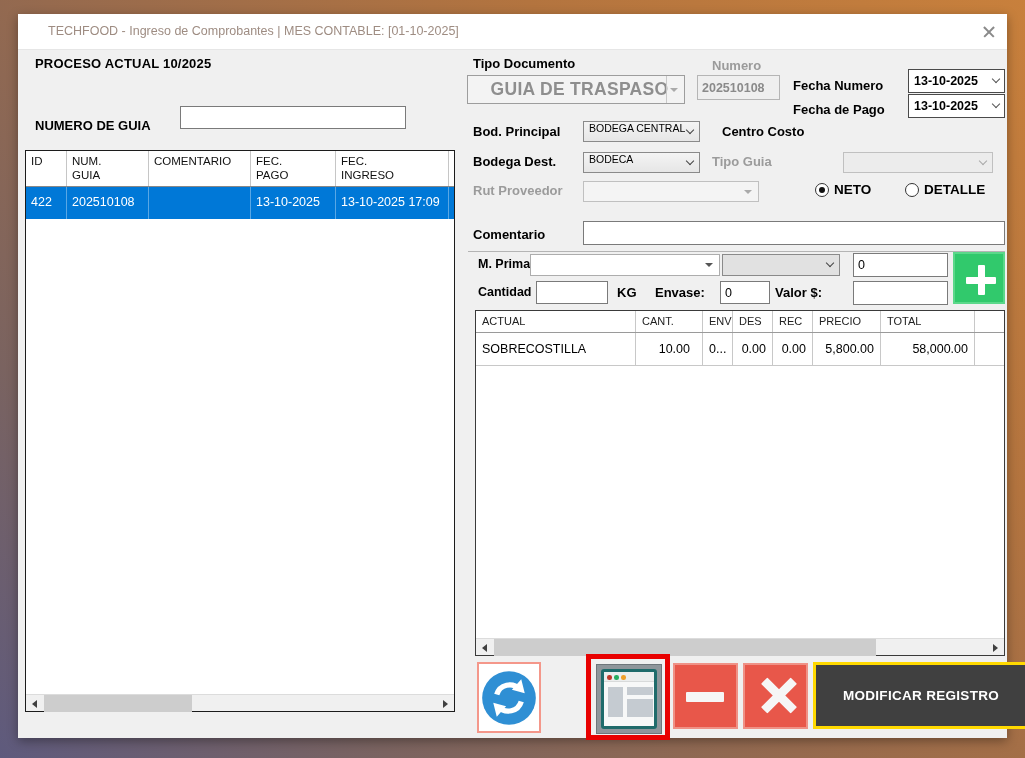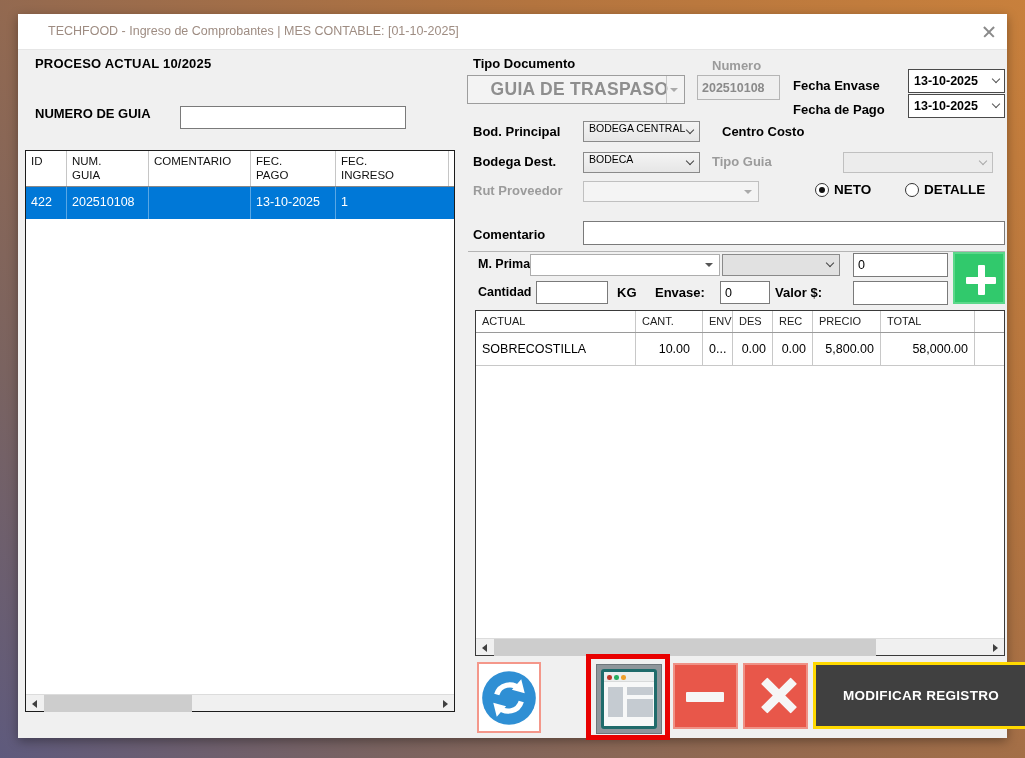--- a/index.html
+++ b/index.html
@@ -105,41 +105,42 @@
 <body>
 
 <div class="window">
 
   <div class="titlebar">
     <span class="title">TECHFOOD - Ingreso de Comprobantes | MES CONTABLE: [01-10-2025]</span>
     <div class="closebox"><span><i></i><i></i></span></div>
   </div>
 
   <div class="heading">PROCESO ACTUAL 10/2025</div>
-  <div class="lab" style="left:17px;top:92px;">NUMERO DE GUIA</div>
+  <div class="lab" style="left:17px;top:104px;">NUMERO DE GUIA</div>
   <input class="tbox" style="left: 162px; top: 92px; width: 226px; height: 23px;" value="">
 
   <div class="llist">
     <div class="lhead">
         <div class="cell c0">ID</div>
         <div class="cell c1">NUM.
 GUIA</div>
         <div class="cell c2">COMENTARIO</div>
         <div class="cell c3">FEC.
 PAGO</div>
         <div class="cell c4">FEC.
 INGRESO</div>
         <div class="cell c5"></div>
       </div>
     <div class="lbody">
         <div class="lrow sel">
           <div class="cell c0">422</div>
           <div class="cell c1">202510108</div>
           <div class="cell c2"></div>
           <div class="cell c3">13-10-2025</div>
+          <div class="cell c4">13-10-2025 17:09</div>
           <div class="cell c5">1</div>
         </div>
       </div>
     <div class="hscroll">
       <div class="arr l">
           <div class="tri-l"></div>
         </div>
       <div class="arr r">
           <div class="tri-r"></div>
         </div>
@@ -151,21 +152,21 @@
   <div class="bigcombo">
     <span>GUIA DE TRASPASO</span>
     <span class="arrsec">
         <span class="dtri dim"></span>
       </span>
   </div>
 
   <div class="lab dis" style="left:694px;top:44px;">Numero</div>
   <input class="tbox dis" style="left: 679px; top: 61px; width: 83px; height: 25px; font-weight: bold;" readonly="" value="202510108">
 
-  <div class="lab" style="left:775px;top:64px;">Fecha Envase</div>
+  <div class="lab" style="left:775px;top:64px;">Fecha Numero</div>
   <div class="datebox" style="left:890px;top:55px;">
     <span>13-10-2025</span>
     <span class="chev"></span>
   </div>
 
   <div class="lab" style="left:775px;top:88px;">Fecha de Pago</div>
   <div class="datebox" style="left:890px;top:80px;">
     <span>13-10-2025</span>
     <span class="chev"></span>
   </div>

